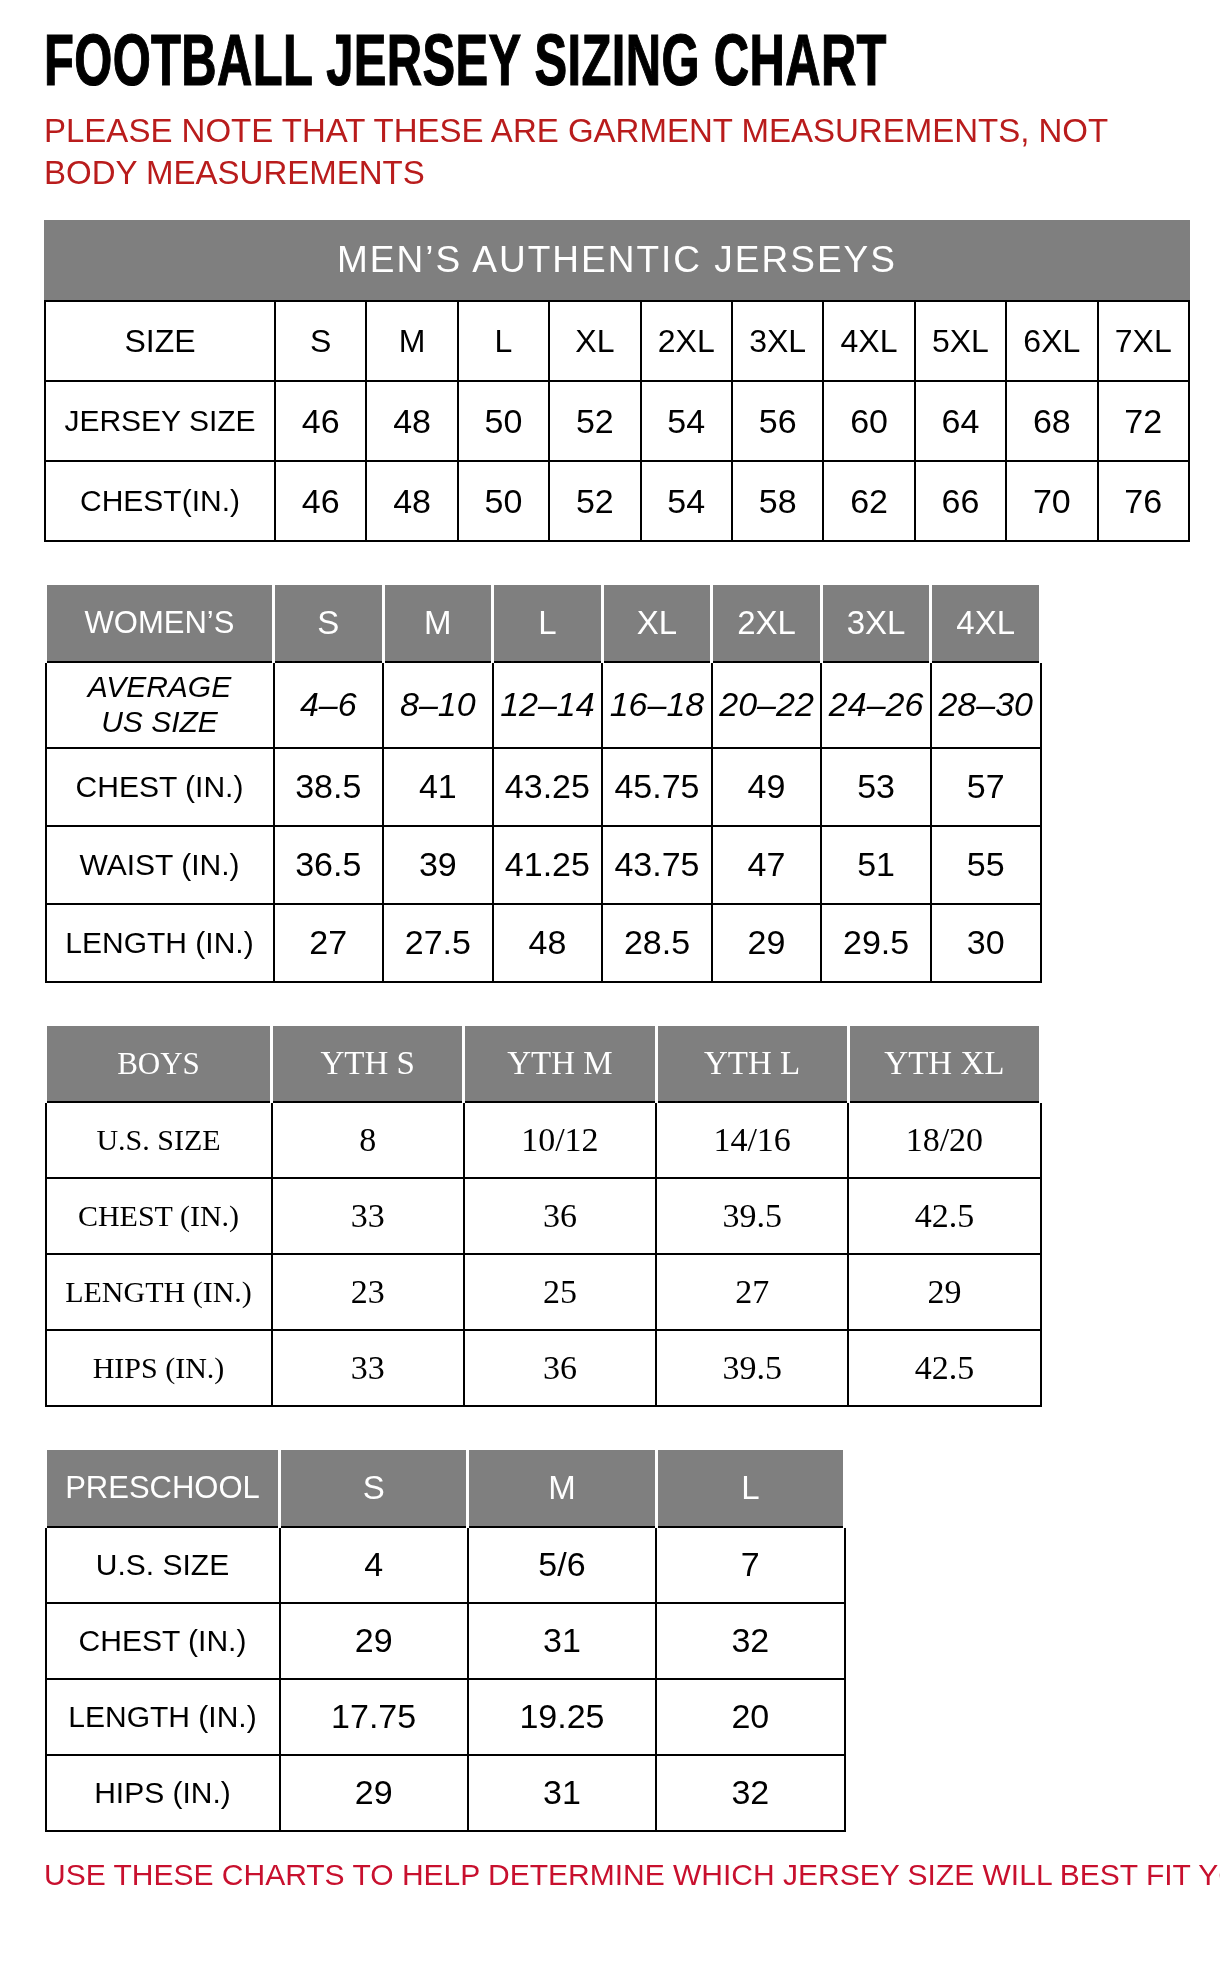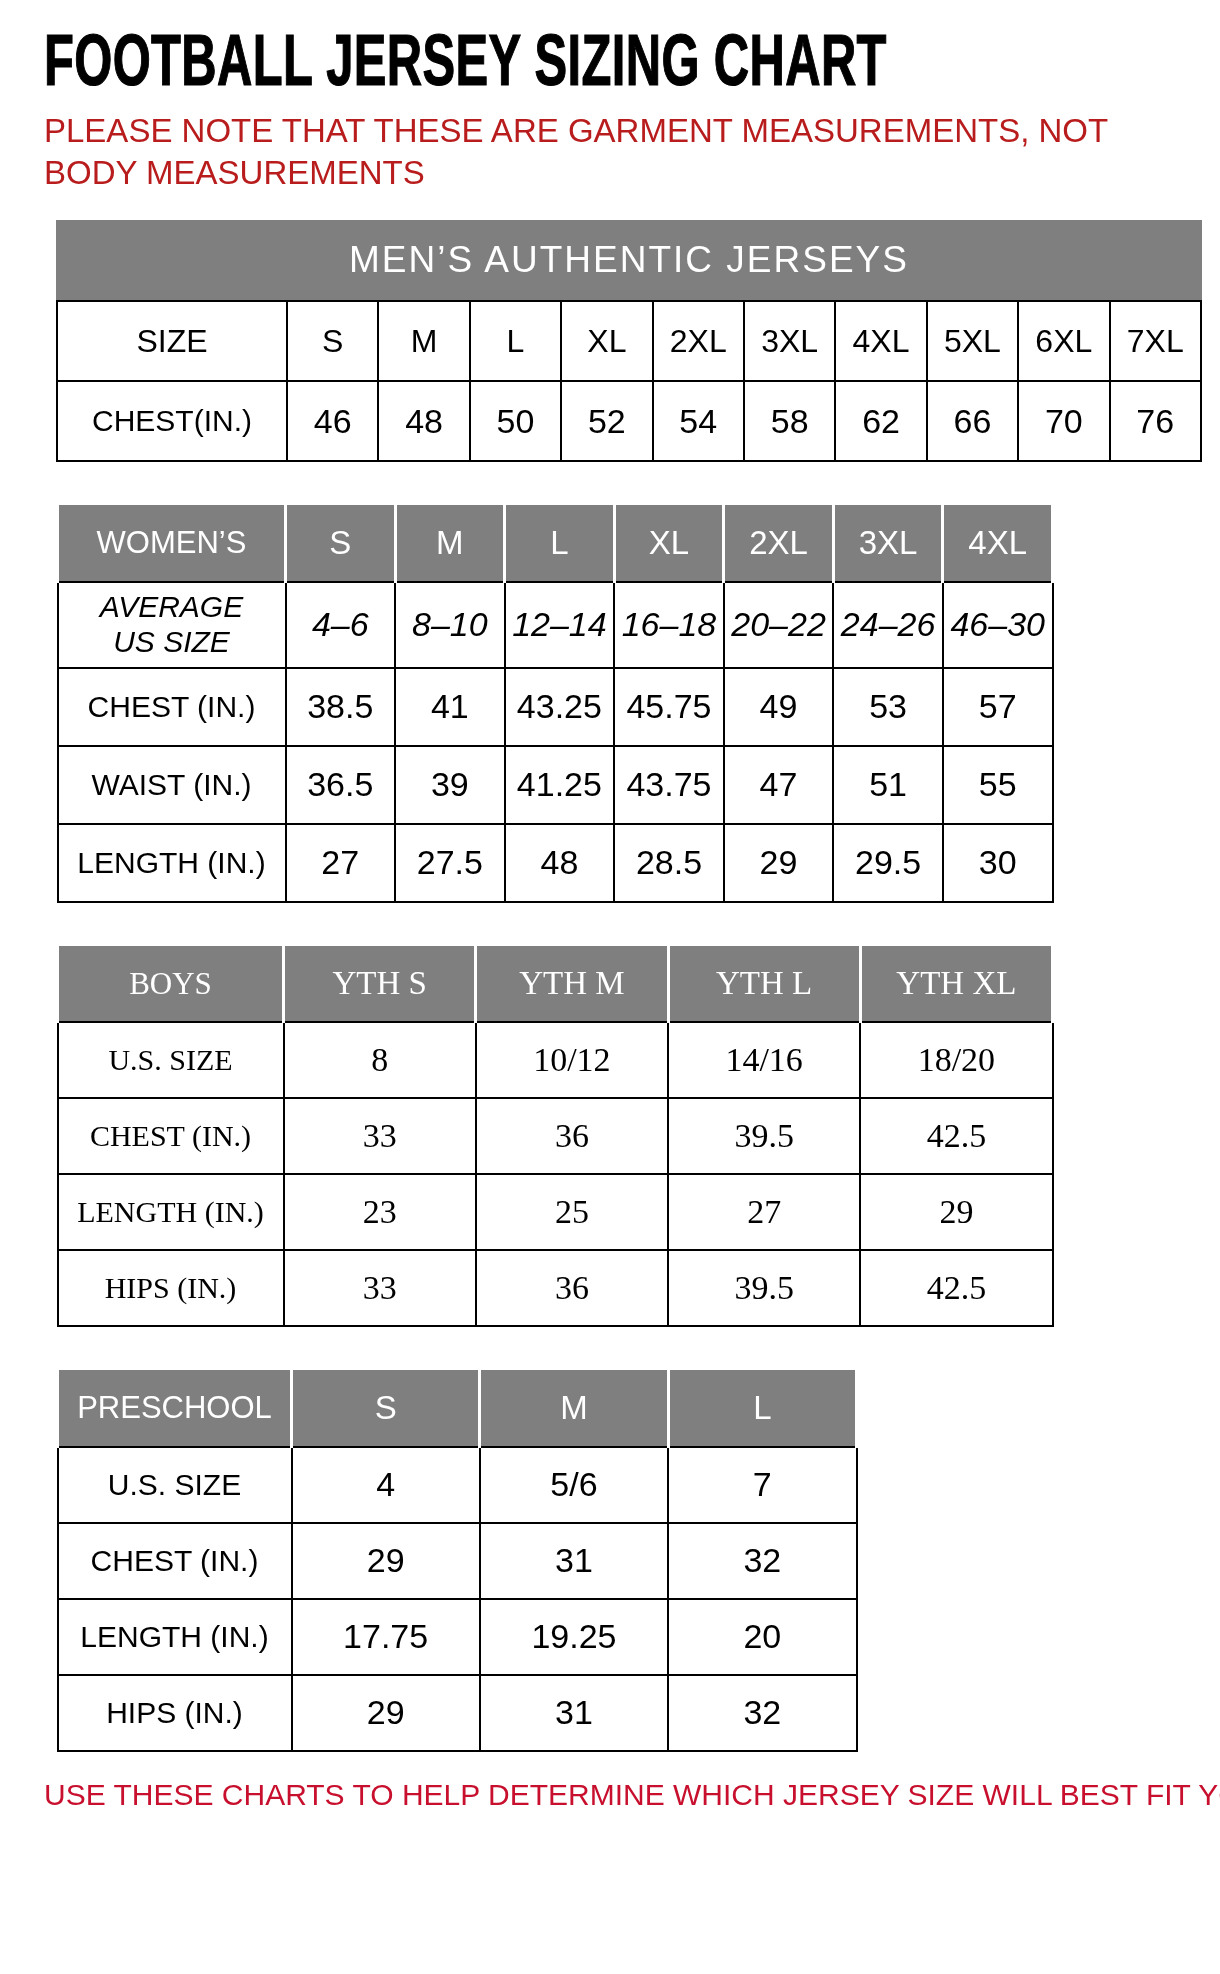--- a/index.html
+++ b/index.html
@@ -26,21 +26,21 @@
   }
 
   .note {
     color: #b91c1c;
     font-size: 33px;
     line-height: 1.28;
     max-width: 1110px;
     margin: 0 0 26px 0;
   }
 
-  .tbl-section { margin-top: 40px; margin-left: 12px; }
+  .tbl-section { margin-top: 40px; }
   .tbl-section.first { margin-top: 0; }
 
   .banner {
     width: 1146px;
     height: 80px;
     background: #7f7f7f;
     color: #fff;
     display: flex;
     align-items: center;
     justify-content: center;
@@ -134,20 +134,33 @@
             <th>2XL</th>
             <th>3XL</th>
             <th>4XL</th>
             <th>5XL</th>
             <th>6XL</th>
             <th>7XL</th>
           </tr>
         </thead>
         <tbody>
           <tr>
+            <th>JERSEY SIZE</th>
+            <td>46</td>
+            <td>48</td>
+            <td>50</td>
+            <td>52</td>
+            <td>54</td>
+            <td>56</td>
+            <td>60</td>
+            <td>64</td>
+            <td>68</td>
+            <td>72</td>
+          </tr>
+          <tr>
             <th>CHEST(IN.)</th>
             <td>46</td>
             <td>48</td>
             <td>50</td>
             <td>52</td>
             <td>54</td>
             <td>58</td>
             <td>62</td>
             <td>66</td>
             <td>70</td>
@@ -184,21 +197,21 @@
         <tbody>
           <tr>
             <th>AVERAGE
 US SIZE</th>
             <td>4–6</td>
             <td>8–10</td>
             <td>12–14</td>
             <td>16–18</td>
             <td>20–22</td>
             <td>24–26</td>
-            <td>46–30</td>
+            <td>28–30</td>
           </tr>
           <tr>
             <th>CHEST (IN.)</th>
             <td>38.5</td>
             <td>41</td>
             <td>43.25</td>
             <td>45.75</td>
             <td>49</td>
             <td>53</td>
             <td>57</td>

